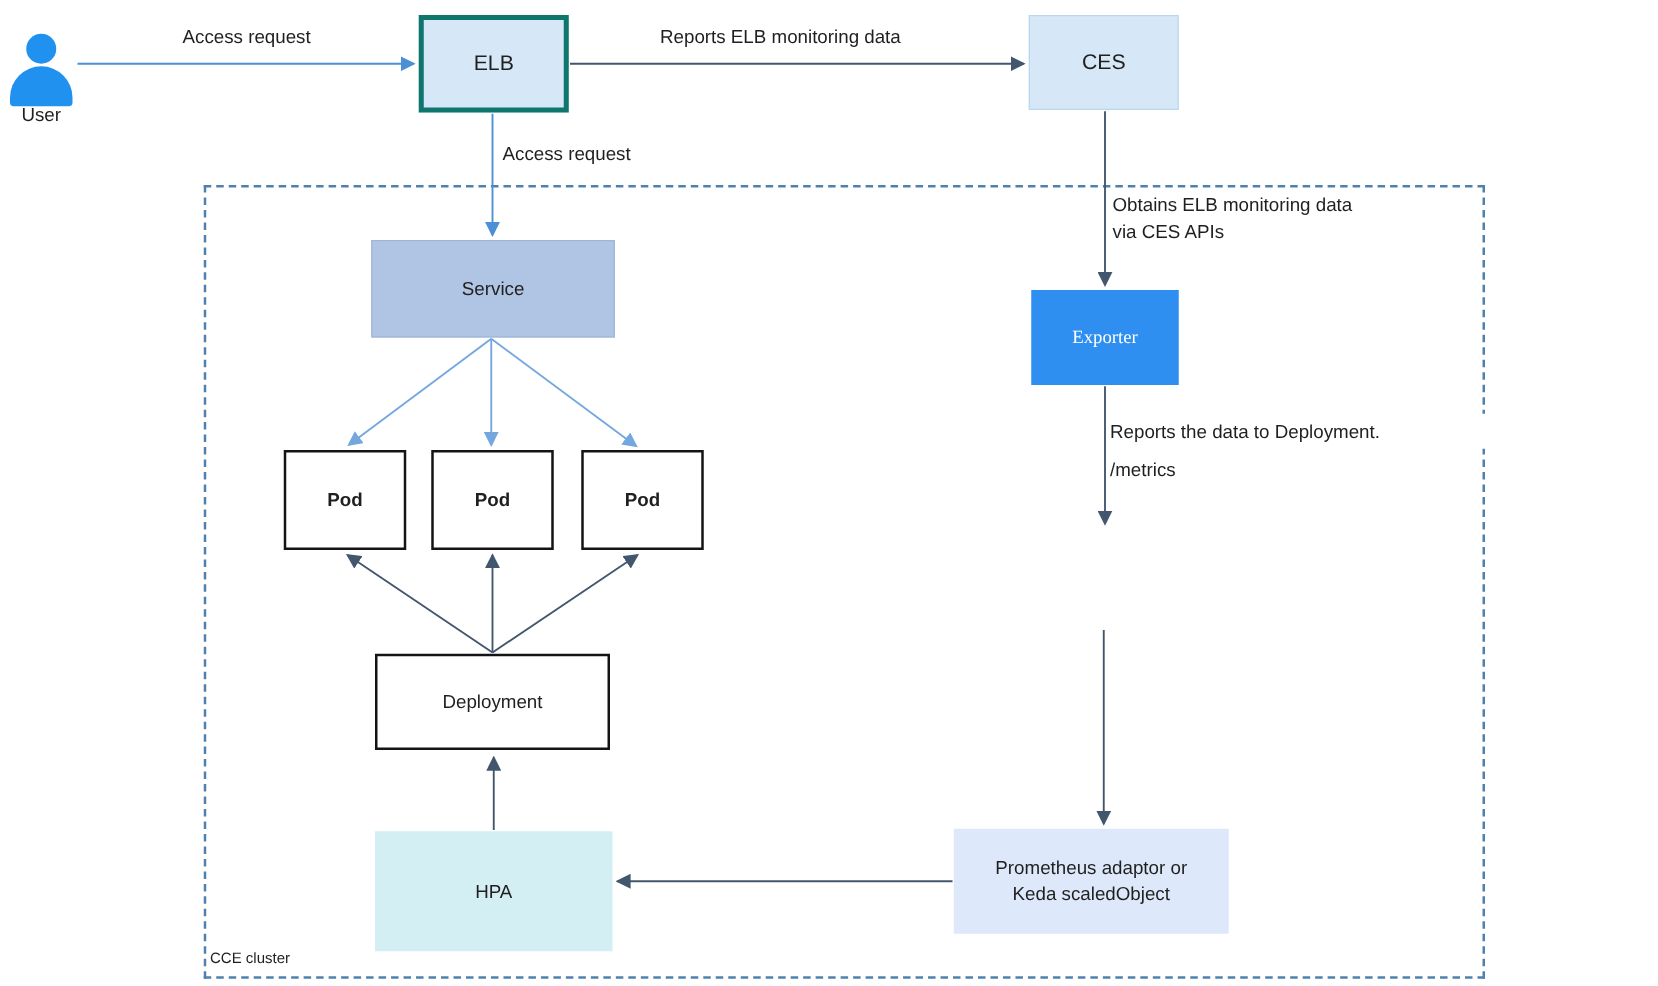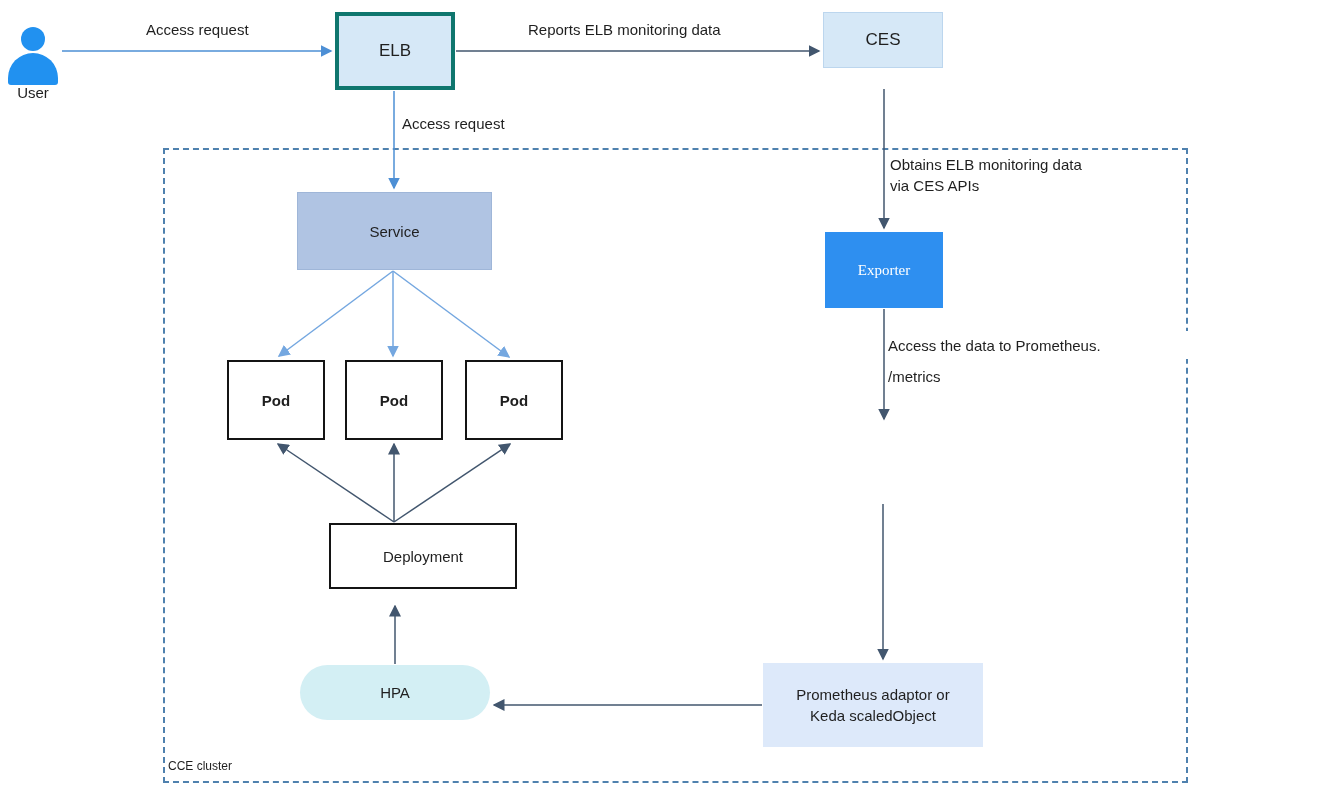--- a/index.html
+++ b/index.html
@@ -11,26 +11,26 @@
     position:absolute; left:163px; top:148px; width:1025px; height:635px;
     border:2px dashed #4F81AE; box-sizing:border-box; z-index:0;
   }
   .border-gap { position:absolute; left:1182px; top:331px; width:14px; height:28px; background:#ffffff; z-index:1; }
   .edges-layer { position:absolute; left:0; top:0; z-index:2; pointer-events:none; }
   .node {
     position:absolute; display:flex; align-items:center; justify-content:center;
     font-size:15px; box-sizing:border-box; z-index:3; text-align:center;
   }
   .node-elb        { left:335px; top:12px;  width:120px; height:78px; border:4px solid #0f766e; font-size:17px; }
-  .node-ces        { left:823px; top:12px;  width:120px; height:56px; border:1px solid #BCD6EE; font-size:17px; }
+  .node-ces        { left:823px; top:12px;  width:120px; height:76px; border:1px solid #BCD6EE; font-size:17px; }
   .node-service    { left:297px; top:192px; width:195px; height:78px; border:1px solid #9FB6D8; }
   .node-pod        { top:360px; width:98px; height:80px; background:#ffffff; border:2px solid #141414;font-weight:bold; }
   .node-pod-1 { left:227px; } .node-pod-2 { left:345px; } .node-pod-3 { left:465px; }
-  .node-deployment { left:300px; top:523px; width:188px; height:66px; background:#ffffff; border:2px solid #141414;margin-left:29px; }
-  .node-hpa        { left:300px; top:665px; width:190px; height:55px;border-radius:30px; }
+  .node-deployment { left:300px; top:523px; width:188px; height:77px; background:#ffffff; border:2px solid #141414; }
+  .node-hpa        { left:300px; top:665px; width:190px; height:96px; }
   .node-exporter   { left:825px; top:232px; width:118px; height:76px;font-family:Liberation Serif, serif; }
   .node-prometheus { left:787px; top:423px; width:185px; height:80px; }
   .node-adaptor    { left:763px; top:663px; width:220px; height:84px; white-space:pre-line; line-height:21px; }
   .edge-label { position:absolute; font-size:15px; z-index:4; white-space:pre-line; }
   .lbl-access-top   { left:146px; top:21px;  }
   .lbl-reports-elb  { left:528px; top:21px;  }
   .lbl-access-mid   { left:402px; top:115px; }
   .lbl-obtains      { left:890px; top:154px; line-height:21px; }
   .lbl-reports-prom { left:888px; top:337px; }
   .lbl-metrics      { left:888px; top:368px; }
@@ -99,16 +99,16 @@
   <div class="node node-hpa" style="background-color: rgb(211, 239, 244);">HPA</div>
   <div class="node node-exporter" style="background-color: rgb(46, 143, 240); color: rgb(255, 255, 255);">Exporter</div>
   <div class="node node-adaptor" style="background-color: rgb(221, 233, 250);">Prometheus adaptor or
 Keda scaledObject</div>
 
   <div class="edge-label lbl-access-top">Access request</div>
   <div class="edge-label lbl-reports-elb">Reports ELB monitoring data</div>
   <div class="edge-label lbl-access-mid">Access request</div>
   <div class="edge-label lbl-obtains">Obtains ELB monitoring data
 via CES APIs</div>
-  <div class="edge-label lbl-reports-prom">Access the data to Prometheus.</div>
+  <div class="edge-label lbl-reports-prom">Reports the data to Deployment.</div>
   <div class="edge-label lbl-metrics">/metrics</div>
 
 </div>
 
 </body></html>

